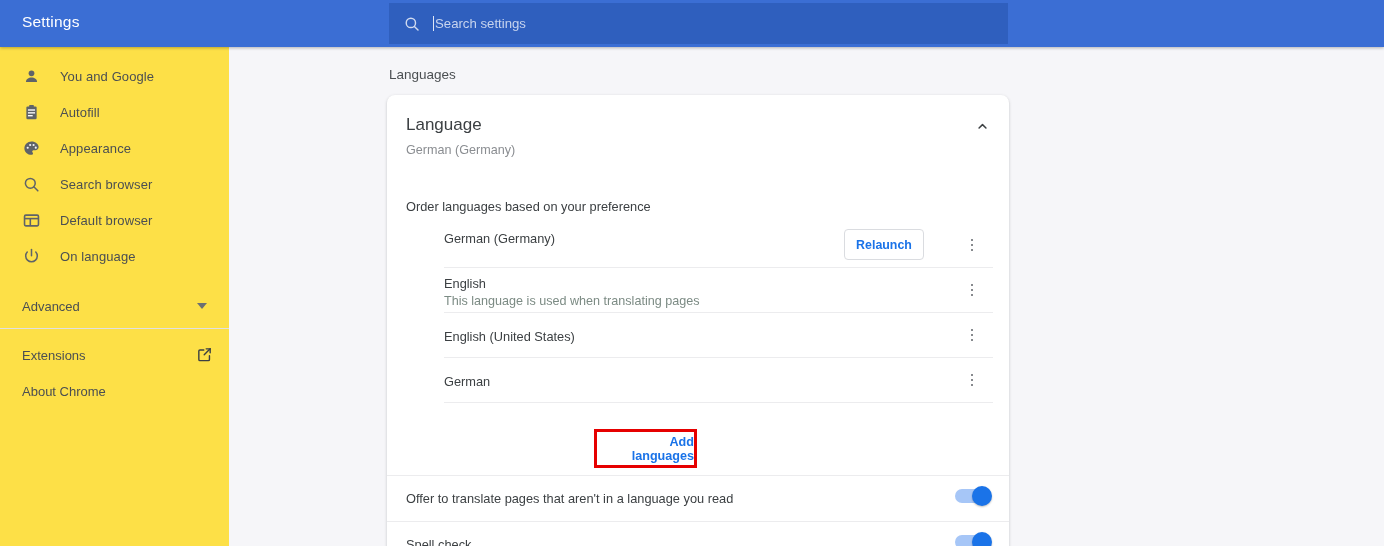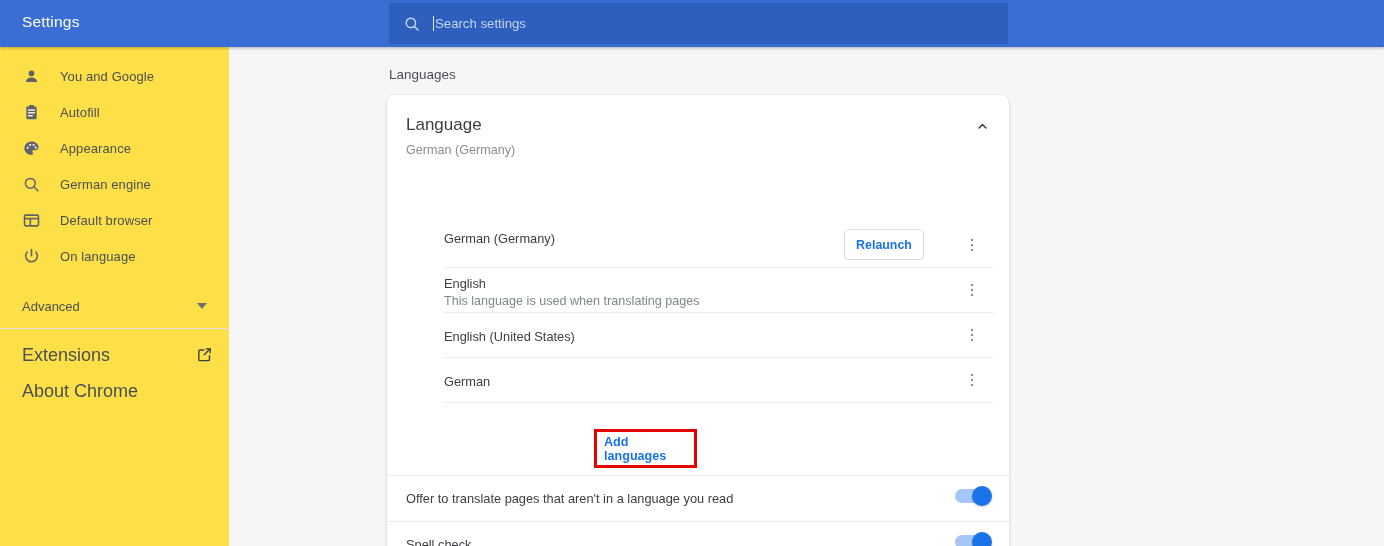--- a/index.html
+++ b/index.html
@@ -72,21 +72,21 @@
     border-top: 6px solid #6c7073;
   }
   .nav-divider {
     position: absolute; left: 0; top: 281px; width: 229px; height: 1px;
     background: #e0e0e3;
   }
   .foot-item {
     position: absolute; left: 0; width: 229px; height: 34px;
     display: flex; align-items: center;
   }
-  .foot-label { margin-left: 22px; font-size: 18px; color: #4b4f52; }
+  .foot-label { margin-left: 22px; font-size: 13px; color: #4b4f52; }
   .ext-icon { position: absolute; left: 196px; top: 8px; width: 17px; height: 17px; }
 
   
   .main { position: absolute; top: 47px; left: 229px; width: 1155px; height: 499px; }
   .page-title {
     position: absolute; left: 160px; top: 20px;
     font-size: 13.5px; color: #4b4f52;
   }
   .card {
     position: absolute; left: 158px; top: 48px;
@@ -139,21 +139,21 @@
     width: 22px; height: 22px;
     display: flex; flex-direction: column; align-items: center; justify-content: center;
     gap: 2.4px;
   }
   .kebab span { width: 2.6px; height: 2.6px; border-radius: 50%; background: #5f6368; display: block; }
 
   .addlang-wrap {
     position: absolute; left: 207px; top: 334px;
     width: 103px; height: 39px;
     border: 3px solid #e60000;
-    display: flex; align-items: center;
+    display: flex; align-items: center; text-align: right;
   }
   .addlang {
     margin-left: 7px;
     font-size: 12.6px; font-weight: bold; color: #1a73e8;
   }
 
   .setting-row {
     position: absolute; left: 0; width: 622px; height: 45px;
   }
   .setting-row .label {
@@ -231,21 +231,21 @@
     <span class="nav-label">Appearance</span>
   </div>
 
   <div class="nav-item" style="top:119px">
     <span class="nav-icon">
       <svg width="19" height="19" viewBox="0 0 24 24">
         <circle cx="10.5" cy="10.5" r="6.2" fill="none" stroke="#5f6368" stroke-width="1.9"></circle>
         <line x1="15.2" y1="15.2" x2="20" y2="20" stroke="#5f6368" stroke-width="1.9" stroke-linecap="round"></line>
       </svg>
     </span>
-    <span class="nav-label">German engine</span>
+    <span class="nav-label">Search browser</span>
   </div>
 
   <div class="nav-item" style="top:155px">
     <span class="nav-icon">
       <svg width="19" height="19" viewBox="0 0 24 24">
         <rect x="3.2" y="5.2" width="17.6" height="13.6" rx="1.6" fill="none" stroke="#5f6368" stroke-width="2"></rect>
         <line x1="3.2" y1="9.6" x2="20.8" y2="9.6" stroke="#5f6368" stroke-width="2"></line>
         <line x1="10.5" y1="9.6" x2="10.5" y2="18.8" stroke="#5f6368" stroke-width="2"></line>
       </svg>
     </span>
@@ -295,20 +295,21 @@
       <div class="card-head-title">Language</div>
       <div class="card-head-sub">German (Germany)</div>
     </div>
 
     <div class="collapse-btn">
       <svg width="15" height="15" viewBox="0 0 24 24" fill="none" stroke="#3c4043" stroke-width="2.4" stroke-linecap="round" stroke-linejoin="round">
         <polyline points="6.5,14.5 12,9 17.5,14.5"></polyline>
       </svg>
     </div>
 
+    <div class="section-label">Order languages based on your preference</div>
 
     <div class="lang-list">
 
       <div class="lang-row">
         <div class="lang-name">German (Germany)</div>
         <div class="relaunch">Relaunch</div>
         <div class="kebab">
             <span></span>
             <span></span>
             <span></span>

